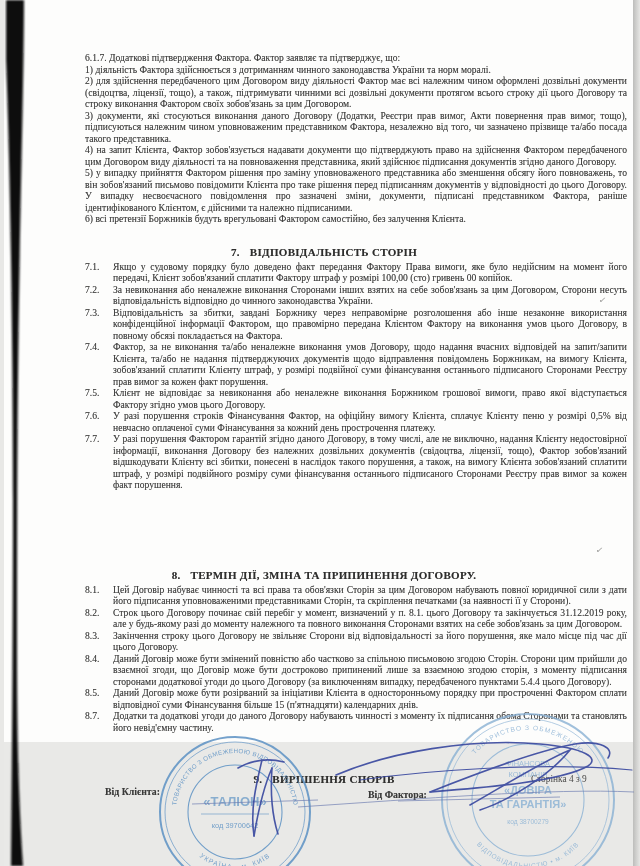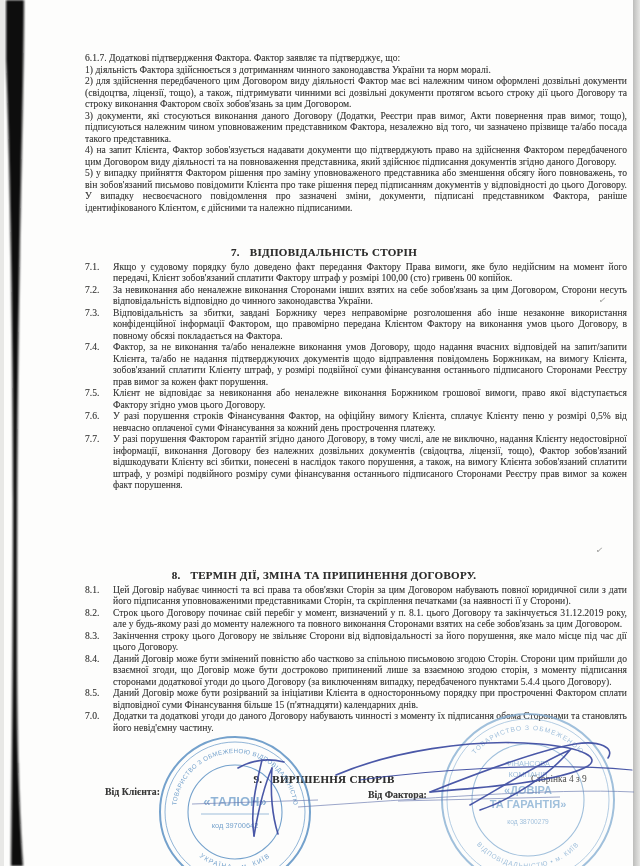--- a/index.html
+++ b/index.html
@@ -1,18 +1,18 @@
 <!DOCTYPE html>
 <html><head>
 <meta charset="utf-8">
 <style>
   html,body{margin:0;padding:0;}
   body{width:640px;height:866px;overflow:hidden;background:#e9e9e7;
        font-family:"Liberation Serif", serif;}
-  .page{position:relative;width:640px;height:866px;background:#fef9c3;}
+  .page{position:relative;width:640px;height:742px;background:#fef9c3;}
   .sheet{position:absolute;left:3px;top:0;right:7px;bottom:0;background:#fdfdfc;}
   .right-edge{position:absolute;right:0;top:0;width:7px;height:866px;
       background:linear-gradient(90deg,#bdbdbb,#e6e6e4);}
   .artifact-svg,.overlay-svg{position:absolute;left:0;top:0;pointer-events:none;}
 
   .textcol{position:absolute;left:85px;width:542px;color:#3f3f3e;
       font-size:9.6px;line-height:11.5px;text-align:justify;
       text-shadow:0 0 0.4px rgba(70,70,70,.5);}
   .block-intro{top:52px;}
   .block-sec7{top:245px;}
@@ -54,20 +54,21 @@
              C13,380 11,190 6,60 Z" fill="#0d0d0d" filter="url(#soft)"></path>
   </svg>
 
   <div class="textcol block-intro">
     <p class="ipara">6.1.7. Додаткові підтвердження Фактора. Фактор заявляє та підтверджує, що:</p>
     <p class="ipara">1) діяльність Фактора здійснюється з дотриманням чинного законодавства України та норм моралі.</p>
     <p class="ipara">2) для здійснення передбаченого цим Договором виду діяльності Фактор має всі належним чином оформлені дозвільні документи (свідоцтва, ліцензії, тощо), а також, підтримувати чинними всі дозвільні документи протягом всього строку дії цього Договору та строку виконання Фактором своїх зобов'язань за цим Договором.</p>
     <p class="ipara">3) документи, які стосуються виконання даного Договору (Додатки, Реєстри прав вимог, Акти повернення прав вимог, тощо), підписуються належним чином уповноваженим представником Фактора, незалежно від того, чи зазначено прізвище та/або посада такого представника.</p>
     <p class="ipara">4) на запит Клієнта, Фактор зобов'язується надавати документи що підтверджують право на здійснення Фактором передбаченого цим Договором виду діяльності та на повноваження представника, який здійснює підписання документів згідно даного Договору.</p>
     <p class="ipara">5) у випадку прийняття Фактором рішення про заміну уповноваженого представника або зменшення обсягу його повноважень, то він зобов'язаний письмово повідомити Клієнта про таке рішення перед підписанням документів у відповідності до цього Договору. У випадку несвоєчасного повідомлення про зазначені зміни, документи, підписані представником Фактора, раніше ідентифікованого Клієнтом, є дійсними та належно підписаними.</p>
+    <p class="ipara">6) всі претензії Боржників будуть врегульовані Фактором самостійно, без залучення Клієнта.</p>
   </div>
 
   <div class="textcol block-sec7">
     <div class="sec-heading">
       <span class="sec-num">7.</span><span>ВІДПОВІДАЛЬНІСТЬ СТОРІН</span>
     </div>
     <div class="clause">
       <span class="pnum">7.1.</span>
       <span class="ptext">Якщо у судовому порядку було доведено факт передання Фактору Права вимоги, яке було недійсним на момент його передачі, Клієнт зобов'язаний сплатити Фактору штраф у розмірі 100,00 (сто) гривень 00 копійок.</span>
     </div>
@@ -115,21 +116,21 @@
     </div>
     <div class="clause">
       <span class="pnum">8.4.</span>
       <span class="ptext">Даний Договір може бути змінений повністю або частково за спільною письмовою згодою Сторін. Сторони цим прийшли до взаємної згоди, що Договір може бути достроково припинений лише за взаємною згодою сторін, з моменту підписання сторонами додаткової угоди до цього Договору (за виключенням випадку, передбаченого пунктами 5.4.4 цього Договору).</span>
     </div>
     <div class="clause">
       <span class="pnum">8.5.</span>
       <span class="ptext">Даний Договір може бути розірваний за ініціативи Клієнта в односторонньому порядку при простроченні Фактором сплати відповідної суми Фінансування більше 15 (п'ятнадцяти) календарних днів.</span>
     </div>
     <div class="clause">
-      <span class="pnum">7.0.</span>
+      <span class="pnum">8.7.</span>
       <span class="ptext">Додатки та додаткові угоди до даного Договору набувають чинності з моменту їх підписання обома Сторонами та становлять його невід'ємну частину.</span>
     </div>
   </div>
 
   <div class="textcol block-sec9">
     <div class="sec-heading">
       <span class="sec-num">9.</span><span>ВИРІШЕННЯ СПОРІВ</span>
     </div>
   </div>
 

